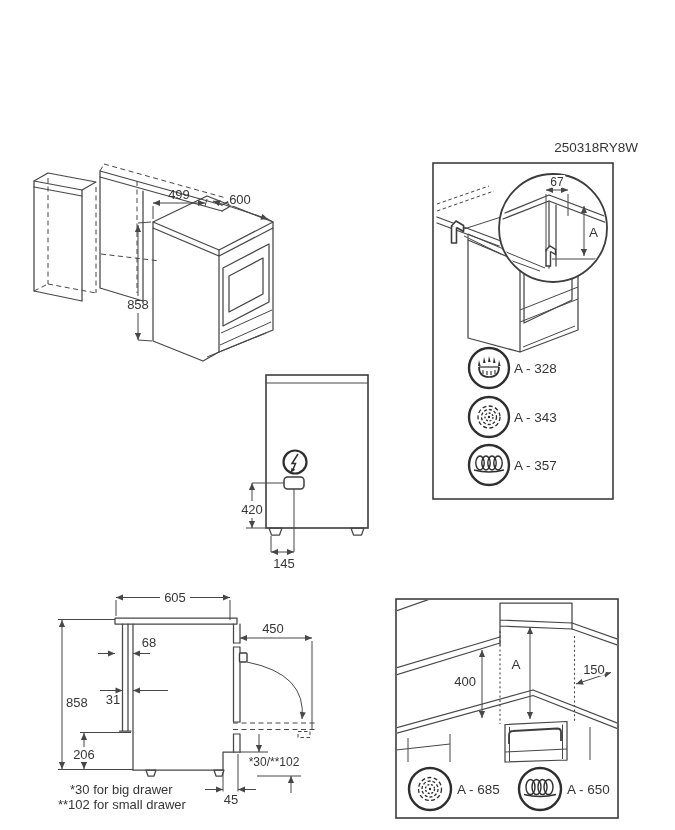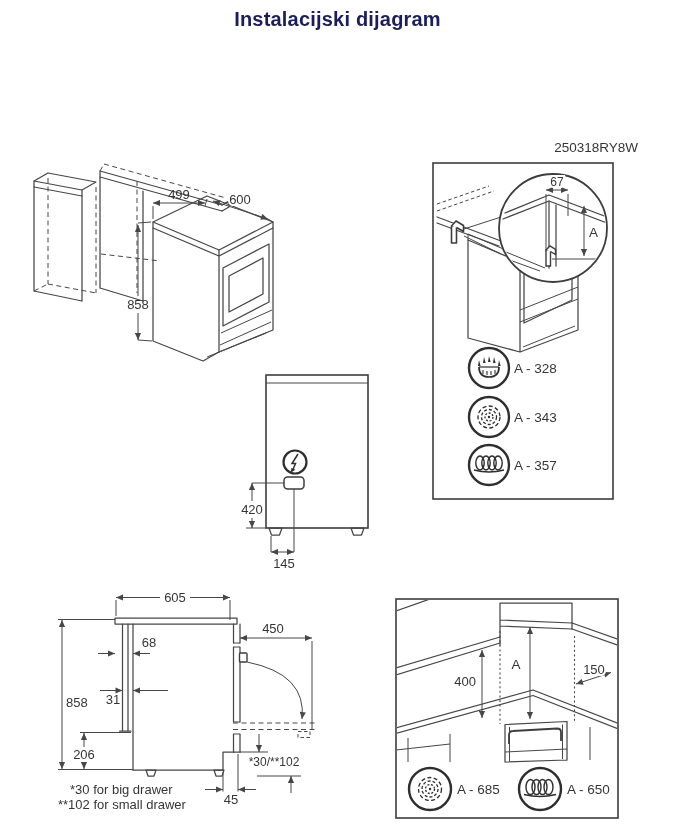--- a/index.html
+++ b/index.html
@@ -16,21 +16,20 @@
   .dot{stroke-dasharray:2 2.6;stroke-width:1.1;}
   text{font-family:"Liberation Sans",sans-serif;font-size:13px;fill:#363636;}
   .t12{font-size:12px;}
   .t135{font-size:13.5px;}
   .wbg{paint-order:stroke;stroke:#ffffff;stroke-width:4px;}
 </style>
 </head>
 <body>
 
 <div class="page">
-  <h1 class="title">Instalacijski dijagram</h1>
 
   <svg width="675" height="830" viewBox="0 0 675 830">
     <defs>
       <marker id="ma" viewBox="0 0 10 10" refX="10" refY="5" markerWidth="8.5" markerHeight="7" orient="auto">
         <path d="M0,0.6 L10,5 L0,9.4 Z" fill="#474747"></path>
       </marker>
       <marker id="mas" viewBox="0 0 10 10" refX="10" refY="5" markerWidth="8.5" markerHeight="7" orient="auto-start-reverse">
         <path d="M0,0.6 L10,5 L0,9.4 Z" fill="#474747"></path>
       </marker>
       <clipPath id="clipCircle">

